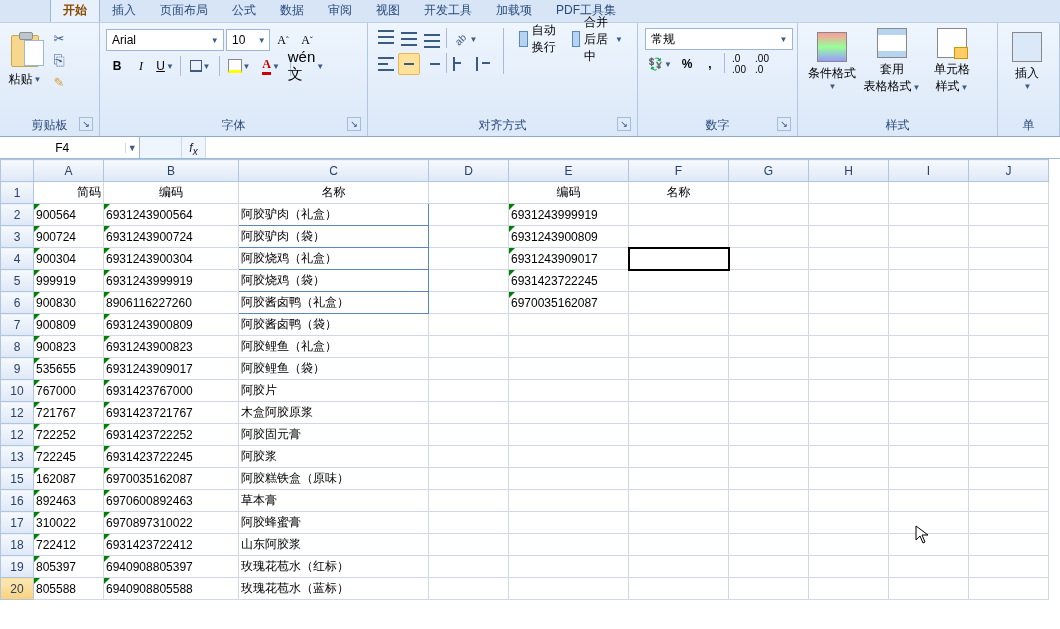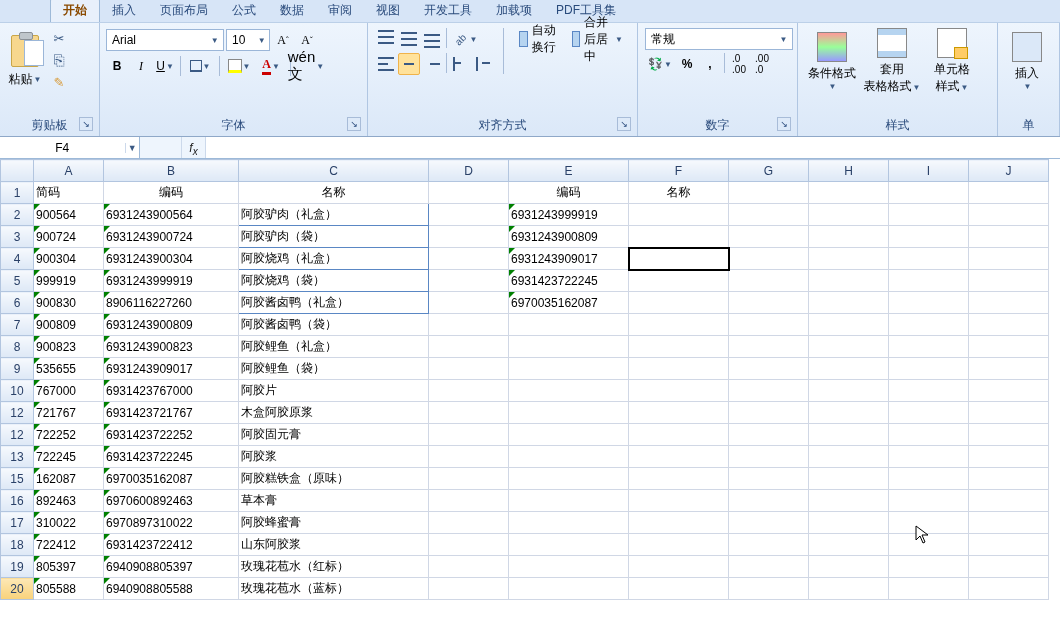--- a/index.html
+++ b/index.html
@@ -364,21 +364,21 @@
           <th>D</th>
           <th>E</th>
           <th>F</th>
           <th>G</th>
           <th>H</th>
           <th>I</th>
           <th>J</th>
         </tr>
         <tr>
           <th class="rowh">1</th>
-          <td class="txt" style="text-align:left">简码</td>
+          <td class="txt" style="text-align:right">简码</td>
           <td class="txt" style="text-align:center">编码</td>
           <td class="txt" style="text-align:center">名称</td>
           <td class="txt" style="text-align:center"></td>
           <td class="txt" style="text-align:center">编码</td>
           <td class="txt" style="text-align:center">名称</td>
           <td class="txt" style="text-align:center"></td>
           <td class="txt" style="text-align:center"></td>
           <td class="txt" style="text-align:center"></td>
           <td class="txt" style="text-align:center"></td>
         </tr>

